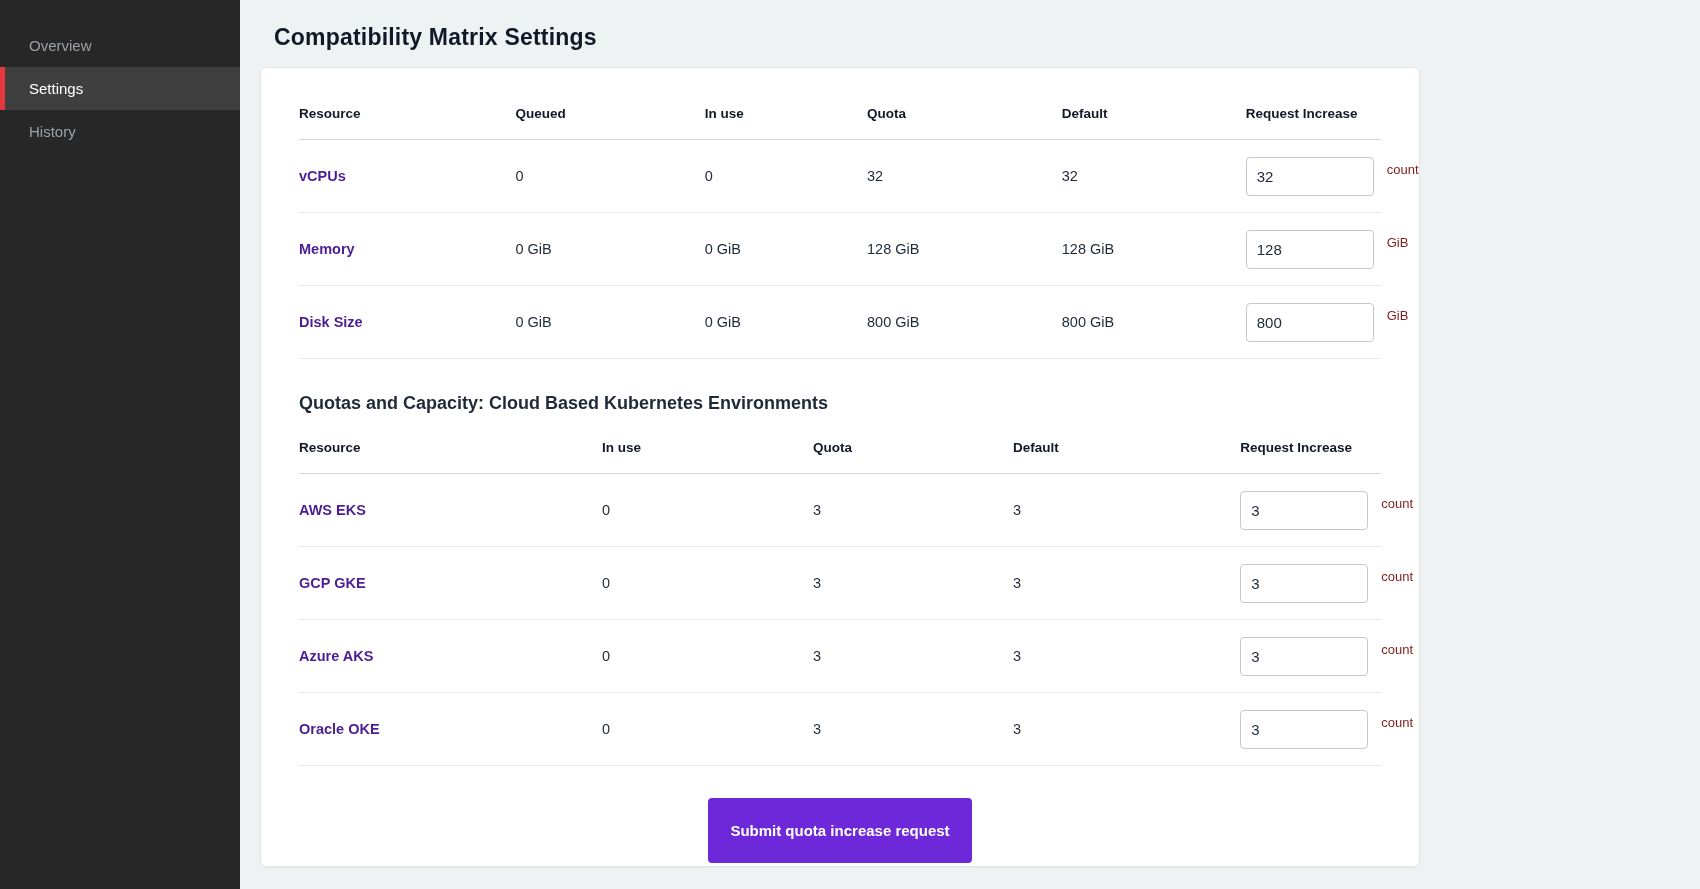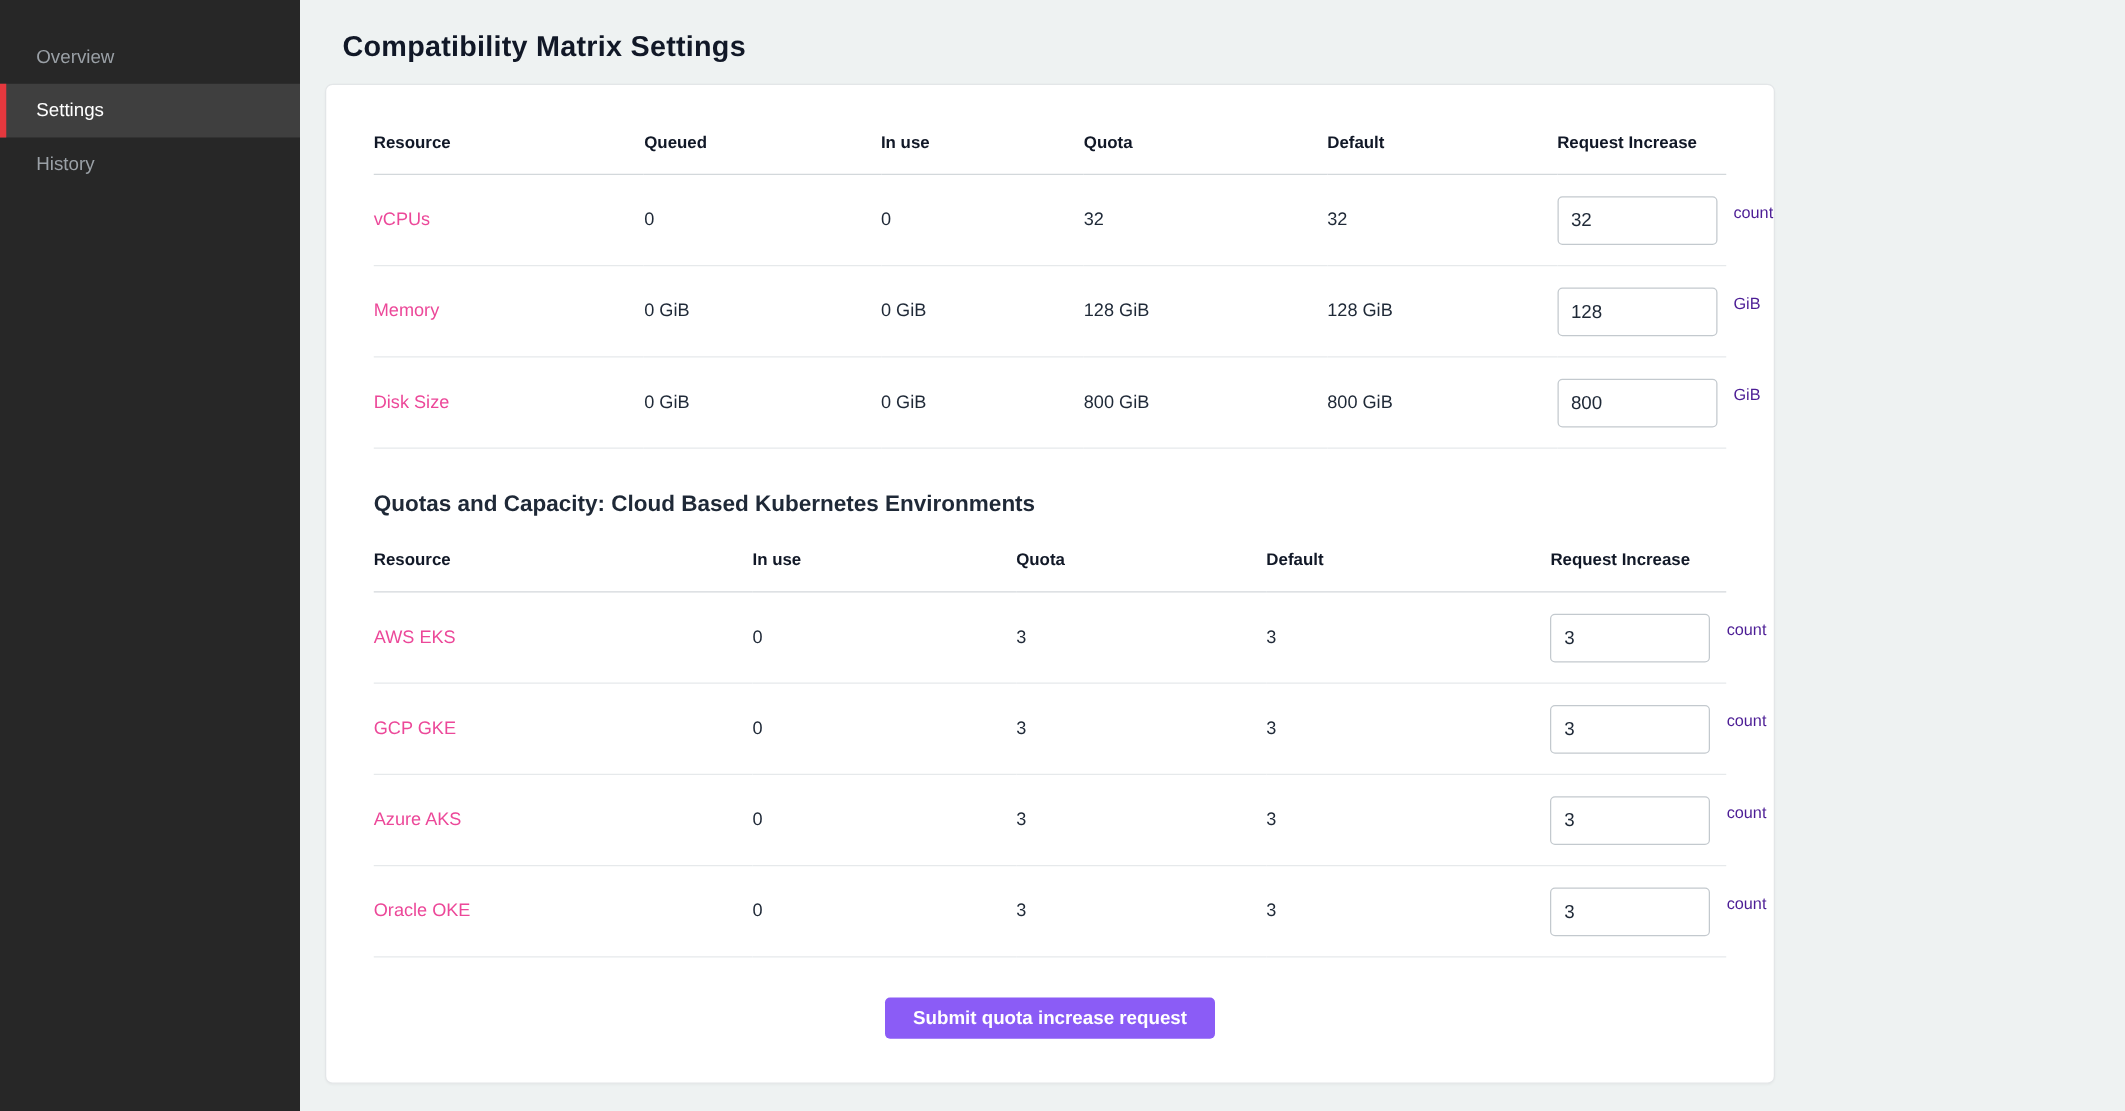--- a/index.html
+++ b/index.html
@@ -82,58 +82,58 @@
     margin-left: 44px;
   }
   td {
     font-size: 14.5px;
     color: #1f2937;
     padding: 0;
     height: 73px;
     border-bottom: 1px solid #e6e9eb;
     vertical-align: middle;
   }
-  td.resource { font-weight: 400; color: #ec4899; }
+  td.resource { font-weight: 700; color: #4c1d95; }
 
   .req-cell {
     display: flex;
     align-items: center;
   }
   .req-input {
     width: 128px;
     height: 39px;
     border: 1px solid #c3c9ce;
     border-radius: 4px;
     font-family: "Liberation Sans", sans-serif;
     font-size: 15px;
     color: #1f2937;
     padding: 0 10px;
     background: #ffffff;
   }
   .req-unit {
     font-size: 13px;
-    color: #4c1d95;
+    color: #7f1d1d;
     margin-left: 13px;
     transform: translateY(-7px);
   }
 
   .submit-row {
     display: flex;
     justify-content: center;
     margin-top: 32px;
   }
   .submit-btn {
-    background: #8b5cf6;
+    background: #6d28d9;
     color: #ffffff;
     border: none;
     border-radius: 4px;
     font-family: "Liberation Sans", sans-serif;
     font-size: 15px;
     font-weight: 700;
-    padding: 8px 22px;
+    padding: 24px 22px;
     cursor: pointer;
   }
 </style>
 </head>
 <body>
 
 <div class="app">
 
   <nav class="sidebar">
     <div class="side-item">Overview</div>

